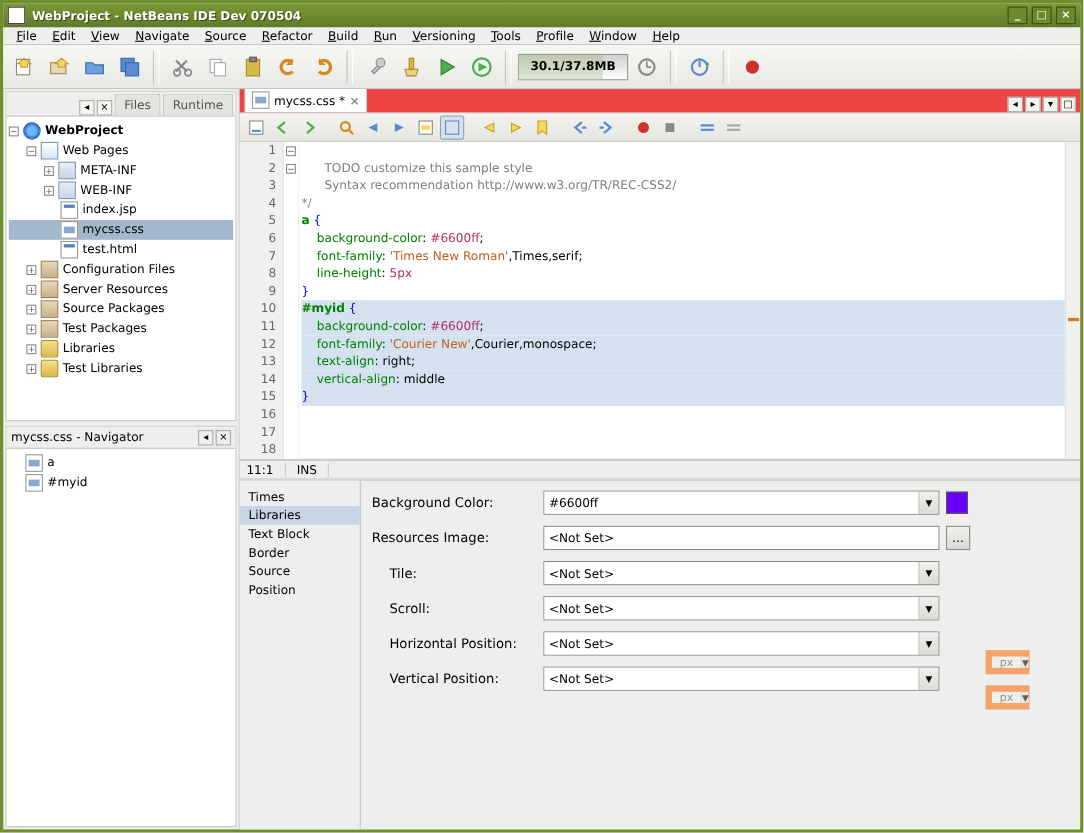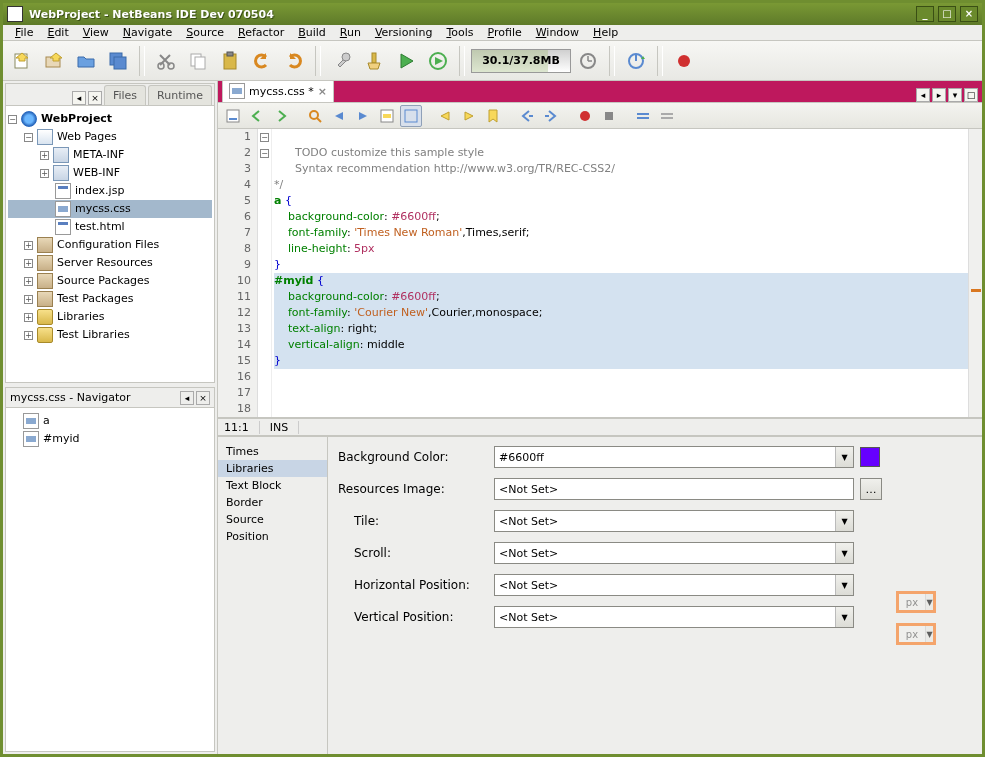--- a/index.html
+++ b/index.html
@@ -45,21 +45,21 @@
 .ic-css{ background:#fff; border:1px solid #999; position:relative;}
 .ic-css::after{content:"";position:absolute;left:2px;top:4px;right:2px;bottom:4px;background:#8aa9d0;}
 .ic-jar{ background:linear-gradient(#f7e08a,#d9b84a); border:1px solid #a88a2a; border-radius:2px;}
 .ic-box{ background:linear-gradient(#e8d8b8,#c8b088); border:1px solid #9a8050;}
 
 .nav-title { height: 20px; background: #eeeeec; border-bottom: 1px solid #c6c6c0; display:flex; align-items:center; padding: 0 4px; font-size:11px; }
 .nav-title .r{ margin-left:auto; display:flex; gap:2px;}
 .nav-title .r span{ width:14px; height:14px; border:1px solid #aaa; font-size:9px; display:flex; align-items:center; justify-content:center;}
 
 .rightcol { flex:1; display:flex; flex-direction:column; }
-.edtabs { height:22px; background:#be185d; border-bottom:1px solid #c6c6c0; display:flex; align-items:flex-end; padding-left:4px; }
+.edtabs { height:22px; background:#ef4444; border-bottom:1px solid #c6c6c0; display:flex; align-items:flex-end; padding-left:4px; }
 .edtab { display:flex; align-items:center; gap:4px; padding:3px 6px; border:1px solid #c6c6c0; border-bottom:none; background:#fff; border-radius:3px 3px 0 0; font-size:11px;}
 .edtab .x{ color:#888; font-weight:bold; }
 .edtabs .tabnav { margin-left:auto; display:flex; gap:2px; padding-right:4px; align-items:center; }
 
 .ed-toolbar { height:26px; background:linear-gradient(#f4f4f0,#e6e6e0); border-bottom:1px solid #c6c6c0; display:flex; align-items:center; padding:0 4px; gap:2px;}
 .etbtn{ width:22px; height:22px; display:flex; align-items:center;justify-content:center; border:1px solid transparent; border-radius:2px;}
 .etbtn.active{ border:1px solid #8fa0b8; background:#d8e0ec;}
 
 .editor { flex:0 0 285px; display:flex; background:#fff; border-bottom:1px solid #c6c6c0; position:relative; font-family:"DejaVu Sans Mono","Bitstream Vera Sans Mono",monospace; font-size:12px; }
 .gutter { width:40px; background:#f0f0ee; border-right:1px solid #ddd; text-align:right; color:#666; padding-right:6px; line-height:16px; }
@@ -85,21 +85,21 @@
 .proplist{ width:110px; border-right:1px solid #c6c6c0; background:#eeeeec; padding:6px 0; }
 .proplist .pi{ padding:2px 8px; }
 .proplist .pi.sel{ background:#c8d5e5; }
 .propform{ flex:1; padding:6px 10px; display:grid; grid-template-columns: 150px 1fr 30px 40px 30px; grid-auto-rows: 28px; align-items:center; gap:4px 6px;}
 .propform label{ font-size:12px; }
 .propform .combo{ display:flex; border:1px solid #8a8a84; background:#fff; height:22px;}
 .propform .combo input{ flex:1; border:none; padding:0 4px; font-size:11px; outline:none;}
 .propform .combo .dd{ width:18px; background:linear-gradient(#f0f0ec,#dcdcd6); border-left:1px solid #bbb; display:flex;align-items:center;justify-content:center; font-size:8px;}
 .swatch{ width:20px; height:20px; border:1px solid #555;}
 .dotbtn{ width:22px;height:22px;border:1px solid #8a8a84;background:linear-gradient(#f0f0ec,#dcdcd6);display:flex;align-items:center;justify-content:center;}
-.unit{ display:flex; border:3px solid #f97316; height:22px; opacity:0.6;margin-top:34px;}
+.unit{ display:flex; border:6px solid #f97316; height:22px; opacity:0.6;margin-top:34px;}
 .unit input{width:26px;border:none;background:#f0f0ee;text-align:center;font-size:10px;}
 .unit .dd{width:16px;background:#e8e8e4;border-left:1px solid #ccc;display:flex;align-items:center;justify-content:center;font-size:8px;}
 
 svg{display:block;}
 </style>
 </head>
 <body>
 
 <div class="window">
   <div class="titlebar">

